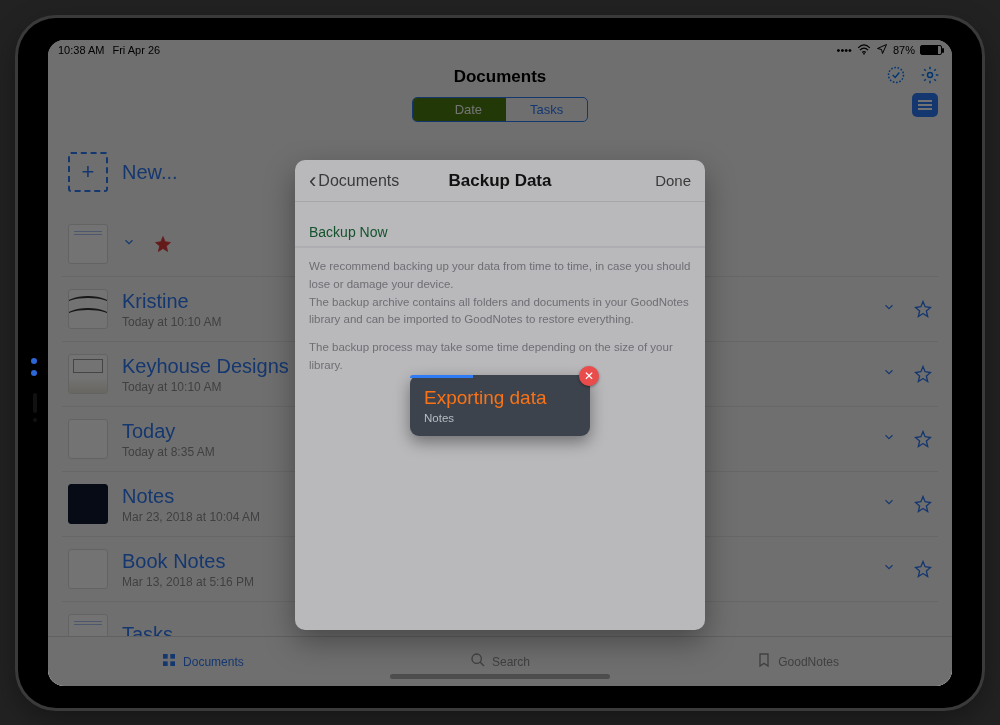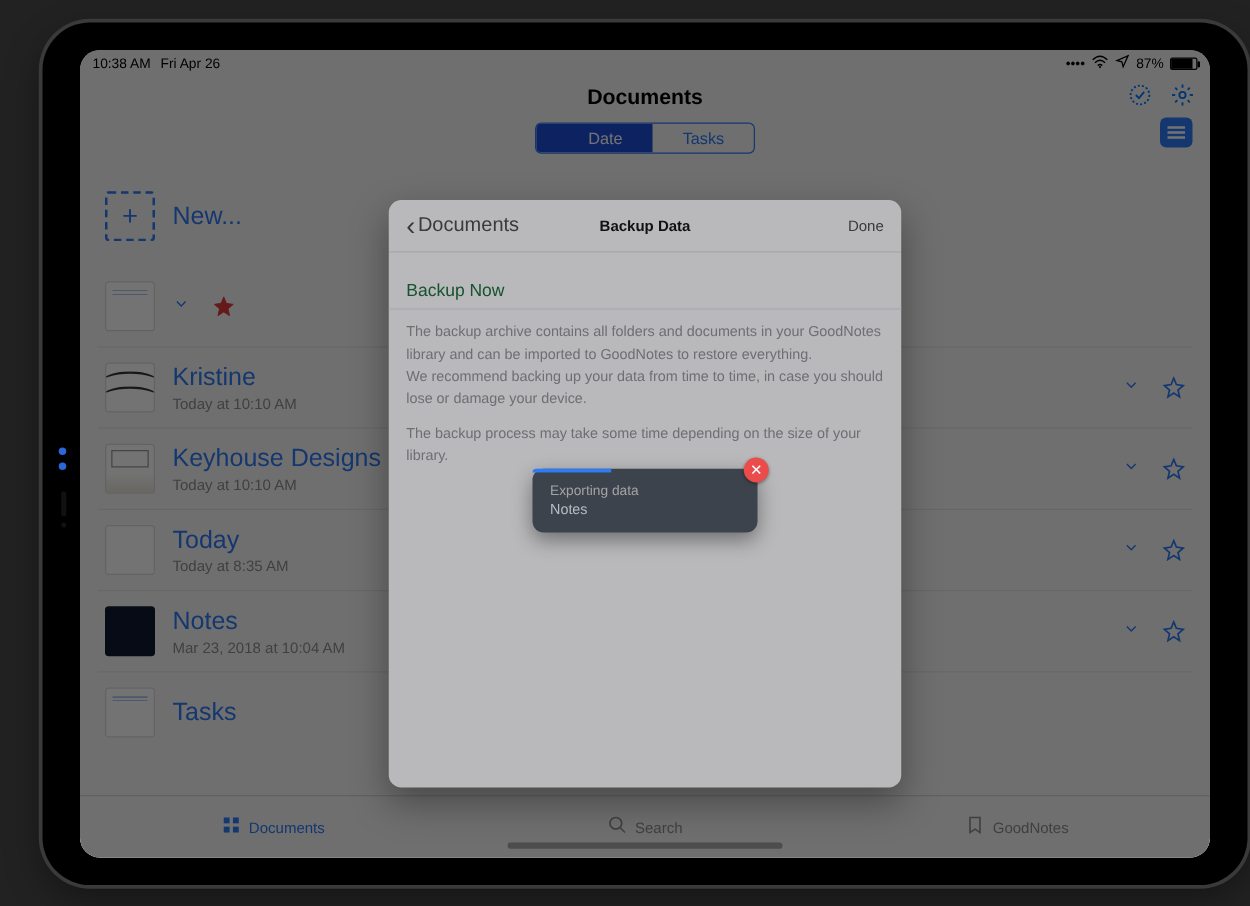--- a/index.html
+++ b/index.html
@@ -1,19 +1,19 @@
 <!DOCTYPE html>
 <html><head>
 <meta charset="utf-8">
 <style>
   * { box-sizing: border-box; margin: 0; padding: 0; font-family: -apple-system, BlinkMacSystemFont, "Segoe UI", Helvetica, Arial, sans-serif; }
   body { background: #222; width: 1000px; height: 725px; overflow: hidden; position: relative; }
 
   
-  .frame { position: absolute; left: 18px; top: 18px; width: 964px; height: 690px; background: #000; border-radius: 38px; box-shadow: 0 0 0 3px #3a3a3a, 0 10px 30px rgba(0,0,0,.4); margin-left: 16px; }
+  .frame { position: absolute; left: 18px; top: 18px; width: 964px; height: 690px; background: #000; border-radius: 38px; box-shadow: 0 0 0 3px #3a3a3a, 0 10px 30px rgba(0,0,0,.4); }
   .screen { position: absolute; left: 30px; top: 22px; right: 30px; bottom: 22px; background: #f7f7f7; border-radius: 16px; overflow: hidden; }
 
   
   .side-dots { position: absolute; left: 13px; top: 340px; display:flex; flex-direction:column; gap:6px;}
   .side-dots span { width:6px; height:6px; border-radius:50%; background:#1a3a6a; display:block;}
   .side-dots .blue { background:#2b67d6;}
   .mic { position:absolute; left:15px; top:375px; width:4px; height:20px; background:#111; border-radius:2px;}
   .mic2{ position:absolute; left:15px; top:400px; width:4px; height:4px; background:#111; border-radius:2px;}
 
   
@@ -27,21 +27,21 @@
   
   .nav { text-align:center; padding: 10px 0 6px; position:relative; }
   .nav-title { font-size:17px; font-weight:600; color:#000; }
   .nav-icons { position:absolute; right:12px; top:8px; display:flex; gap:14px; color:#007aff; }
   .nav-icons svg { width:20px; height:20px; stroke:#007aff; fill:none; stroke-width:1.8;}
 
   
   .seg-row { display:flex; justify-content:center; align-items:center; padding:4px 0 8px; position:relative;}
   .seg { display:flex; border:1px solid #2f7af5; border-radius:5px; overflow:hidden; }
   .seg div { padding:4px 24px; font-size:13px; color:#2f7af5; }
-  .seg .active { background:#1d4ed8; color:#fff;padding-left:42px; }
+  .seg .active { background:#4d7c0f; color:#fff;padding-left:42px; }
   .view-toggle { position:absolute; right:14px; top:0; width:26px; height:24px; background:#2f7af5; border-radius:5px; display:flex; align-items:center; justify-content:center;}
   .view-toggle span{width:14px; height:2px; background:#fff; box-shadow:0 -4px 0 #fff, 0 4px 0 #fff;}
 
   
   .list { padding: 10px 14px 0; }
   .item { display:flex; align-items:center; padding:12px 6px; border-bottom:1px solid #e4e4e6; }
   .thumb { width:40px; height:40px; background:#fff; border:1px solid #dcdcdc; border-radius:3px; margin-right:14px; flex:none; position:relative; overflow:hidden;}
   .thumb.dashed { border:2px dashed #2f7af5; background:transparent; display:flex; align-items:center; justify-content:center; color:#2f7af5; font-size:22px; }
   .thumb.dark { background:#0f1a2f; border-color:#0f1a2f;}
   .thumb.key { background:linear-gradient(#fff 60%, #e8e3d8);}
@@ -66,31 +66,31 @@
   .home-ind{position:absolute; bottom:7px; left:50%; transform:translateX(-50%); width:220px; height:5px; background:#aaa; border-radius:3px;}
 
   
   .dim { position:absolute; inset:0; background:rgba(0,0,0,.55); }
 
   
   .modal { position:absolute; left:50%; top:120px; transform:translateX(-50%); width:410px; height:470px; background:#b9b8bb; border-radius:10px; box-shadow:0 12px 30px rgba(0,0,0,.35); overflow:hidden; }
   .modal-header { height:42px; display:flex; align-items:center; justify-content:space-between; padding:0 14px; border-bottom:1px solid rgba(0,0,0,.1); }
   .modal-back { display:flex; align-items:center; color:#3a3a3a; font-size:16px; gap:2px;}
   .modal-back .chv { font-size:22px; line-height:1;}
-  .modal-title { font-size:12px; font-weight:600; color:#111; position:absolute; left:0; right:0; text-align:center; pointer-events:none;}
-  .modal-done { color:#3a3a3a; font-size:12px; }
+  .modal-title { font-size:17px; font-weight:600; color:#111; position:absolute; left:0; right:0; text-align:center; pointer-events:none;}
+  .modal-done { color:#3a3a3a; font-size:15px; }
   .modal-body { padding: 0; }
   .section-label { padding: 22px 14px 6px; font-size:14px; color:#14532d; }
   .row { background:#c3c2c5; border-top:1px solid #aeadb1; border-bottom:1px solid #aeadb1; padding:0;}
   .desc { padding:10px 14px; font-size:11.5px; line-height:1.55; color:#6e6e73; }
 
   
   .toast { position:absolute; left:50%; top:335px; transform:translateX(-50%); width:180px; background:#3d434c; border-radius:9px; padding:12px 14px 12px; box-shadow:0 6px 16px rgba(0,0,0,.4); }
   .toast::before{content:""; position:absolute; top:0; left:0; height:3px; width:35%; background:#2f7af5; border-top-left-radius:9px;}
-  .toast .t1{ color:#a3a3a3; font-size:11px; }
+  .toast .t1{ color:#f97316; font-size:19px; }
   .toast .t2{ color:#b8bcc3; font-size:11.5px; margin-top:3px;}
   .toast-close { position:absolute; right:-9px; top:-9px; width:20px; height:20px; border-radius:50%; background:#ea4b4b; color:#fff; display:flex; align-items:center; justify-content:center; font-size:12px; box-shadow:0 1px 3px rgba(0,0,0,.4);}
 </style>
 </head>
 <body>
 
 <div class="frame">
   <div class="side-dots">
       <span class="blue"></span>
       <span class="blue"></span>
@@ -222,20 +222,35 @@
         <div class="item-actions">
           <span class="chev"><svg width="14" height="14" viewBox="0 0 24 24">
                 <path d="M6 9l6 6 6-6" stroke="#2f7af5" fill="none" stroke-width="2"></path>
               </svg></span>
           <span class="star outline"><svg viewBox="0 0 24 24">
                 <path d="M12 2l2.8 6.9L22 10l-5.5 4.7L18.2 22 12 18l-6.2 4 1.7-7.3L2 10l7.2-1.1z"></path>
               </svg></span>
         </div>
       </div>
 
+      <div class="item">
+        <div class="thumb"></div>
+        <div class="item-text">
+          <div class="item-title">Book Notes</div>
+          <div class="item-sub">Mar 13, 2018 at 5:16 PM</div>
+        </div>
+        <div class="item-actions">
+          <span class="chev"><svg width="14" height="14" viewBox="0 0 24 24">
+                <path d="M6 9l6 6 6-6" stroke="#2f7af5" fill="none" stroke-width="2"></path>
+              </svg></span>
+          <span class="star outline"><svg viewBox="0 0 24 24">
+                <path d="M12 2l2.8 6.9L22 10l-5.5 4.7L18.2 22 12 18l-6.2 4 1.7-7.3L2 10l7.2-1.1z"></path>
+              </svg></span>
+        </div>
+      </div>
 
       <div class="item" style="border-bottom:none;">
         <div class="thumb lines"></div>
         <div class="item-text">
           <div class="item-title">Tasks</div>
         </div>
       </div>
     </div>
 
     <div class="tabbar">
@@ -272,22 +287,22 @@
           <span class="chv">‹</span>
           <span>Documents</span>
         </div>
         <div class="modal-title">Backup Data</div>
         <div class="modal-done">Done</div>
       </div>
       <div class="modal-body">
         <div class="section-label"><span>Backup Now</span></div>
         <div class="row" style="height:0;"></div>
         <div class="desc">
+          <div>We recommend backing up your data from time to time, in case you should lose or damage your device.</div>
           <div>The backup archive contains all folders and documents in your GoodNotes library and can be imported to GoodNotes to restore everything.</div>
-          <div>We recommend backing up your data from time to time, in case you should lose or damage your device.</div>
           <div style="height:10px;"></div>
           <div>The backup process may take some time depending on the size of your library.</div>
         </div>
       </div>
     </div>
 
     <div class="toast">
       <div class="t1">Exporting data</div>
       <div class="t2">Notes</div>
       <div class="toast-close">✕</div>

